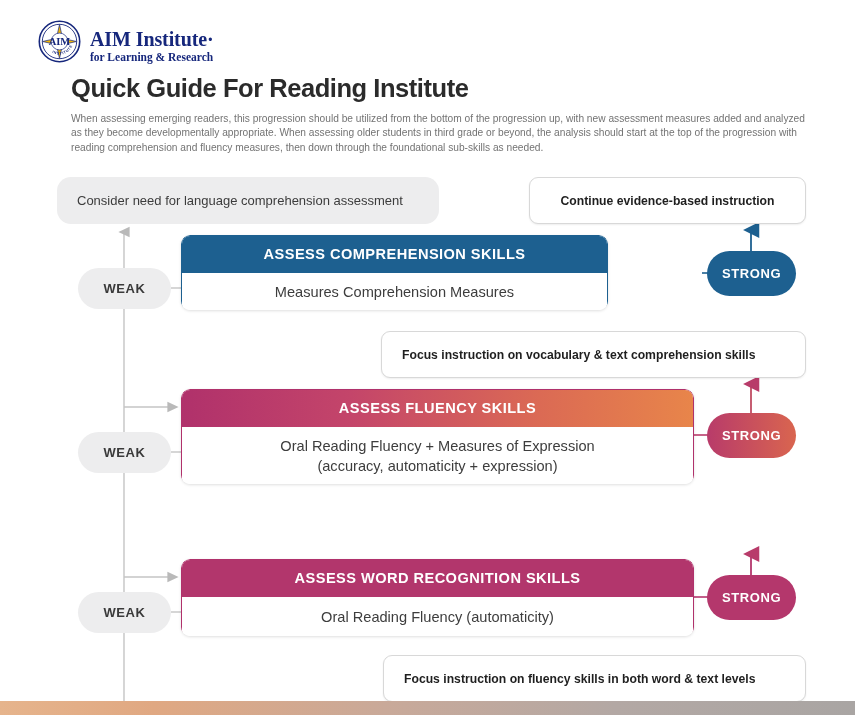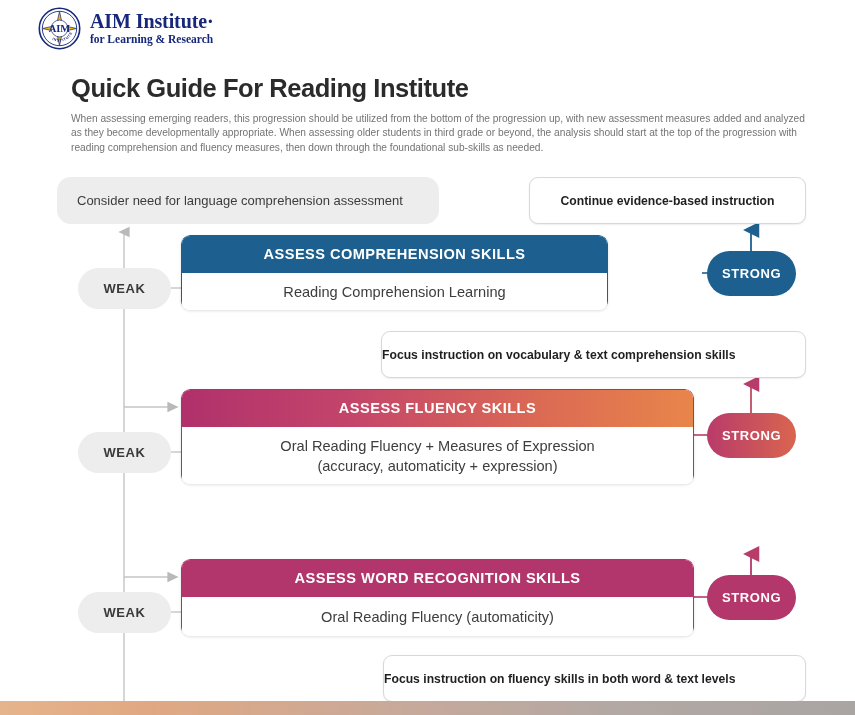--- a/index.html
+++ b/index.html
@@ -17,23 +17,23 @@
     position: relative;
     width: 855px;
     height: 715px;
     background: #ffffff;
   }
 
   
   .logo-row {
     position: absolute;
     left: 38px;
-    top: 7px;
-    display: flex;
-    align-items: center;
+    top: 20px;
+    display: flex;
+    align-items: flex-end;
     gap: 9px;
   }
   .logo-seal {
     width: 43px;
     height: 43px;
     position: relative;
     flex: 0 0 auto;
   }
   .logo-wordmark {
     display: flex;
@@ -177,20 +177,21 @@
     position: absolute;
     background: #ffffff;
     border: 1px solid #d8d8d8;
     border-radius: 9px;
     display: flex;
     align-items: center;
     font-weight: bold;
     font-size: 12.2px;
     color: #1f1f1f;
     box-shadow: 0 1px 2px rgba(0,0,0,0.07);
+    padding-left: 20px;
   }
   #note-continue { left: 529px; top: 177px; width: 277px; height: 47px; justify-content: center; padding-left: 0; }
   #note-vocab    { left: 381px; top: 331px; width: 425px; height: 47px; }
   #note-phrasing { left: 321px; top: 501px; width: 485px; height: 47px; }
   #note-wordtext { left: 383px; top: 655px; width: 423px; height: 47px; }
 
   .note-gray {
     position: absolute;
     background: #ededee;
     border-radius: 14px;
@@ -283,21 +284,21 @@
       <path d="M751,715 L751,708" stroke="#d9654f" stroke-width="1.8" fill="none" marker-end="url(#ah-org)"></path>
     </svg>
 
     <div class="note-gray">Consider need for language comprehension assessment</div>
 
     <div class="note" id="note-continue">Continue evidence-based instruction</div>
 
     <div class="card" id="card-comprehension">
       <div class="card-inner">
         <div class="card-head">ASSESS COMPREHENSION SKILLS</div>
-        <div class="card-body">Reading Comprehension Learning</div>
+        <div class="card-body">Measures Comprehension Measures</div>
       </div>
     </div>
     <div class="pill pill-weak" id="weak-1">WEAK</div>
     <div class="pill pill-strong" id="strong-1">STRONG</div>
     <div class="note" id="note-vocab">Focus instruction on vocabulary &amp; text comprehension skills</div>
 
     <div class="card" id="card-fluency">
       <div class="card-inner">
         <div class="card-head">ASSESS FLUENCY SKILLS</div>
         <div class="card-body">

